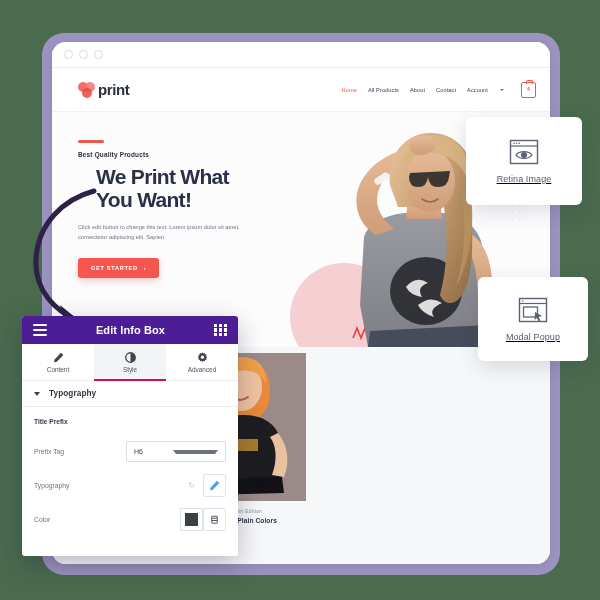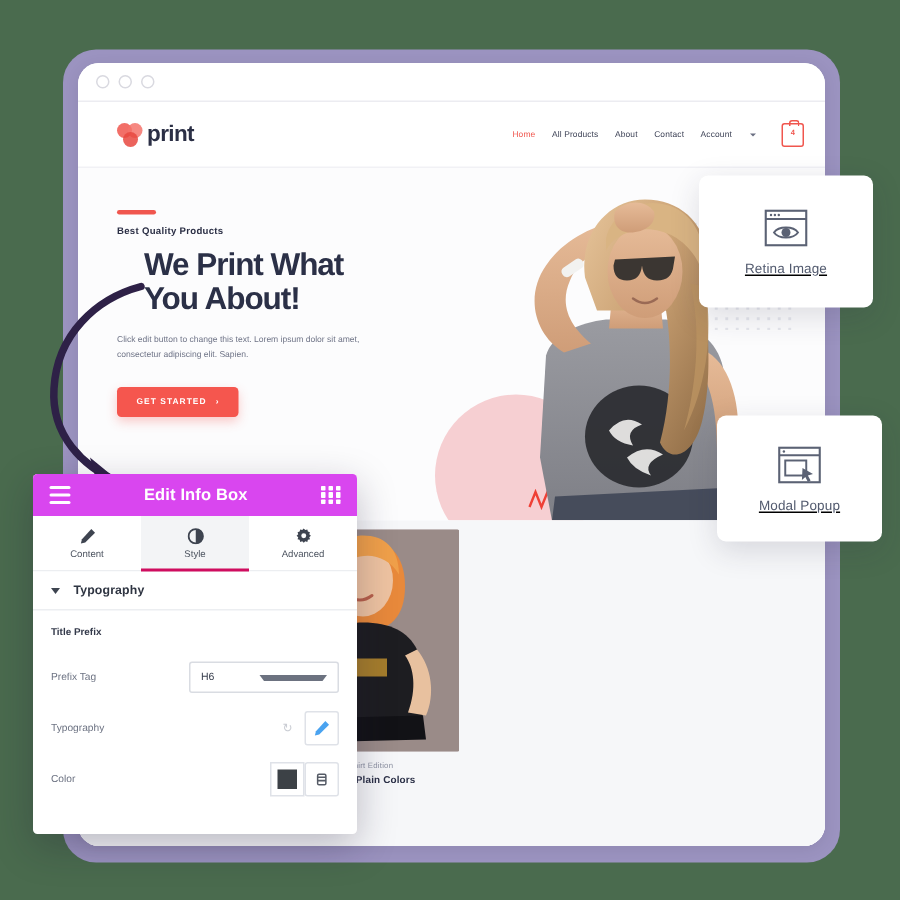--- a/index.html
+++ b/index.html
@@ -110,21 +110,21 @@
   
   .arrow{position:absolute;left:20px;top:185px;width:110px;height:150px;pointer-events:none;}
 
   
   .panel{
     position:absolute;left:22px;top:316px;width:216px;height:240px;
     background:#fff;border-radius:3px;overflow:hidden;
     box-shadow:0 8px 26px rgba(30,20,50,.28);
   }
   .panel-head{
-    height:28px;background:#d946ef;display:flex;align-items:center;
+    height:28px;background:#4c1d95;display:flex;align-items:center;
     padding:0 11px;box-sizing:border-box;
   }
   .ham{width:14px;display:flex;flex-direction:column;gap:2.6px;cursor:pointer;}
   .ham i{display:block;height:2px;background:#fff;border-radius:1px;}
   .panel-title{flex:1;text-align:center;color:#fff;font-size:11px;font-weight:700;letter-spacing:.1px;}
   .grid9{width:13px;height:13px;display:grid;grid-template-columns:repeat(3,1fr);grid-template-rows:repeat(3,1fr);gap:1.6px;cursor:pointer;}
   .grid9 i{background:#fff;border-radius:.5px;}
 
   .tabs{height:36px;display:flex;border-bottom:1px solid #eceef1;background:#fff;}
   .tab{
@@ -200,21 +200,21 @@
       </div>
 
       <div class="hero">
         <div class="dotgrid"></div>
 
         <div class="hero-copy">
           <div class="accent-bar"></div>
           <div class="eyebrow">Best Quality Products</div>
           <h1 class="headline">
             <span>We Print What</span><br>
-            <span>You About!</span>
+            <span>You Want!</span>
           </h1>
           <p class="lede">Click edit button to change this text. Lorem ipsum dolor sit amet, consectetur adipiscing elit. Sapien.</p>
           <button class="cta">
             <span>GET STARTED</span>
             <span>›</span>
           </button>
         </div>
 
         <div class="hero-photo">
           <div class="pinkblob"></div>

